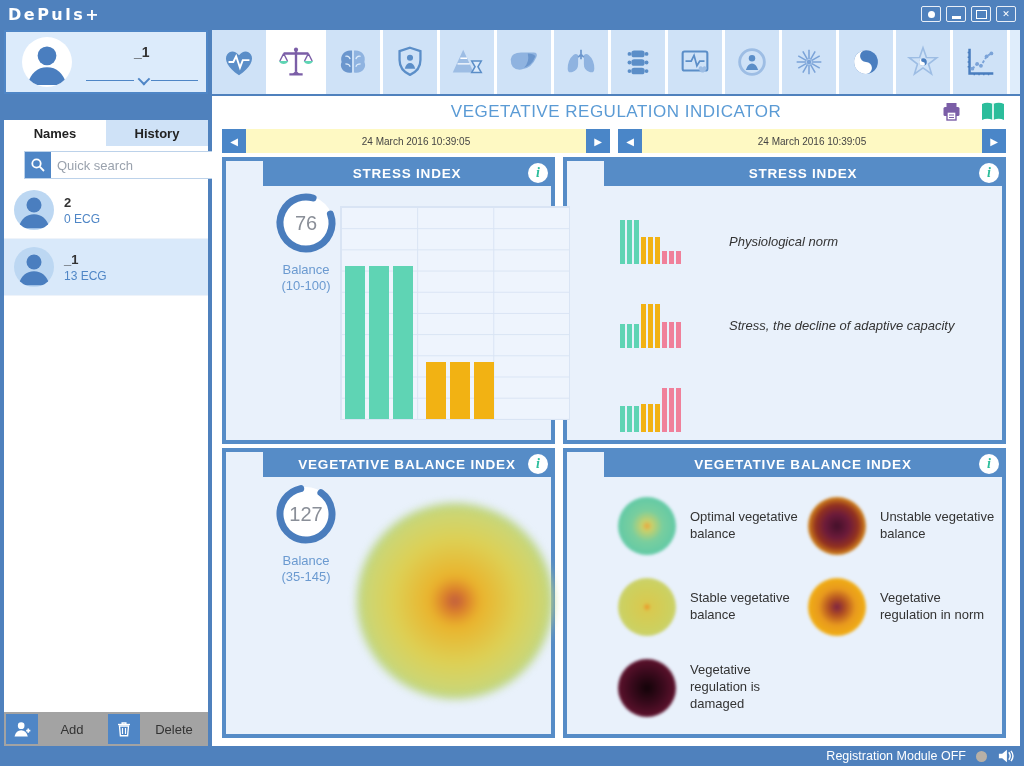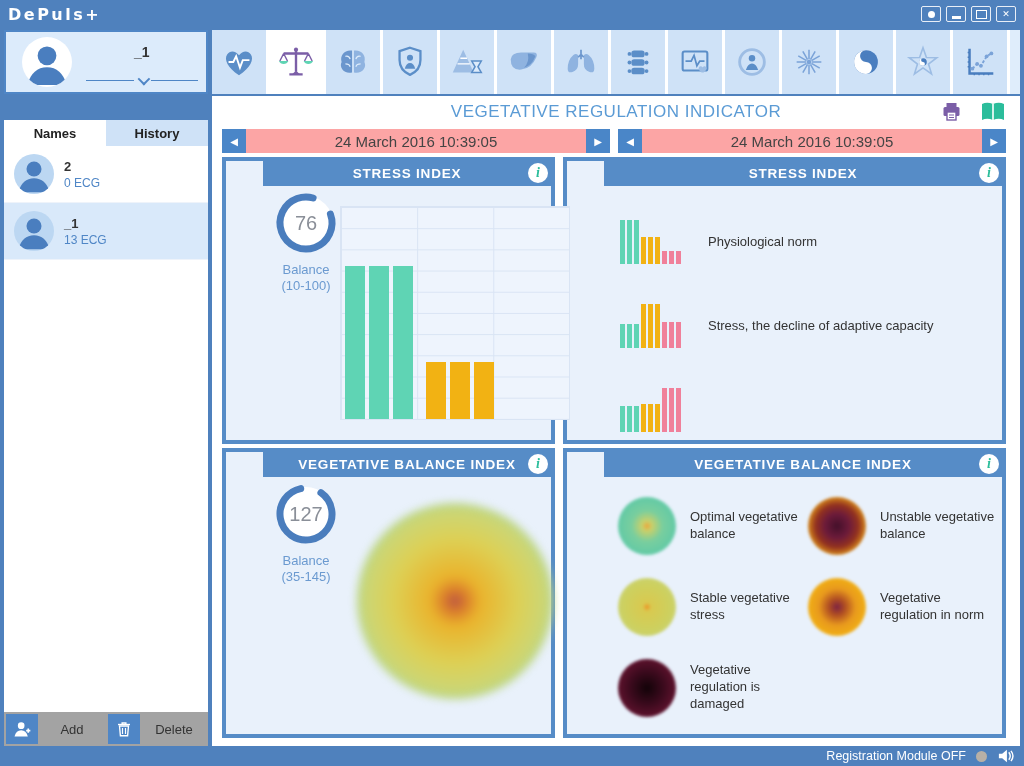--- a/index.html
+++ b/index.html
@@ -49,40 +49,40 @@
   .itab.active{background:#fff;}
   .itab-fill{flex:1;background:#dfedfb;}
   .content{flex:1;background:#fff;margin-top:2px;display:flex;flex-direction:column;min-height:0;}
   .page-header{height:32px;position:relative;display:flex;align-items:center;justify-content:center;}
   .page-title{font-size:17px;color:#5b9bd5;letter-spacing:0.5px;}
   .hdr-ics{position:absolute;right:14px;top:4px;display:flex;gap:16px;align-items:center;}
   .hdr-btn{cursor:pointer;display:flex;}
   .date-row{display:flex;gap:8px;margin:1px 14px 4px 10px;}
   .datebar{flex:1;display:flex;height:24px;}
   .darrow{width:24px;background:#4a86c8;color:#fff;display:flex;align-items:center;justify-content:center;font-size:10px;cursor:pointer;flex:none;}
-  .dtxt{flex:1;background:#fca5a5;display:flex;align-items:center;justify-content:center;font-size:15px;color:#444;text-align:right;}
+  .dtxt{flex:1;background:#fef9c3;display:flex;align-items:center;justify-content:center;font-size:10px;color:#444;text-align:right;}
   .grid{flex:1;display:grid;grid-template-columns:1fr 1fr;grid-template-rows:287px 1fr;gap:4px 8px;margin:0 14px 8px 10px;min-height:0;}
   .panel{border:4px solid #568cc7;background:#e9f1fb;display:flex;flex-direction:column;min-height:0;padding-left:37px;}
   .phead{height:25px;background:#568cc7;position:relative;display:flex;align-items:center;justify-content:center;flex:none;}
   .ptitle{color:#fff;font-size:13.5px;font-weight:700;letter-spacing:0.8px;}
   .pinfo{position:absolute;right:3px;top:2px;width:20px;height:20px;border-radius:50%;background:#fff;display:flex;align-items:center;justify-content:center;color:#2bbd9b;font-family:"Liberation Serif",serif;font-style:italic;font-weight:700;font-size:14px;cursor:pointer;}
   .pbody{flex:1;position:relative;min-height:0;}
   
   .gauge-block{position:absolute;left:6px;top:4px;width:74px;text-align:center;}
   .gauge-num{fill:#8a8f98;font-size:20px;font-family:"Liberation Sans",sans-serif;}
   .gauge-lbl{font-size:13px;color:#6b9ad0;line-height:1.25;margin-top:2px;}
   
   .plot{position:absolute;left:77px;top:20px;width:228px;height:212px;background:#eef4fd;border:1px solid #d9e4f4;
         background-image:linear-gradient(to right,#d9e4f4 1px,transparent 1px),linear-gradient(to bottom,#d9e4f4 1px,transparent 1px);
         background-size:33.4% 100%,100% 10%;}
   .bars{position:absolute;left:4px;bottom:0;height:100%;display:flex;align-items:flex-end;gap:4px;}
   .cbar{width:20px;display:block;}
   
   .legend-rows{padding:14px 6px 0 16px;}
-  .legend-row{display:flex;align-items:center;gap:22px;height:84px;}
+  .legend-row{display:flex;align-items:center;gap:43px;height:84px;font-style:italic;}
   .minibars{display:flex;align-items:flex-end;gap:2px;height:44px;width:66px;flex:none;}
   .mb{width:5px;display:block;}
   .legend-lbl{font-size:13px;color:#333;max-width:270px;line-height:1.3;}
   
   .bigcircle{position:absolute;left:94px;top:26px;width:196px;height:196px;border-radius:50%;filter:blur(4px);}
   
   .circle-grid{display:grid;grid-template-columns:1fr 1fr;padding:8px 4px 0 14px;}
   .circle-item{display:flex;align-items:center;gap:14px;height:81px;}
   .lcircle{width:58px;height:58px;border-radius:50%;filter:blur(1.5px);flex:none;}
   .citem-lbl{font-size:13px;color:#333;line-height:1.3;width:118px;}
@@ -123,20 +123,36 @@
       <div class="pc-dd">
         <span class="ln"></span>
           <span class="chev"></span>
           <span class="ln"></span>
       </div>
     </div>
     <div class="side-panel">
       <div class="side-tabs">
         <div class="side-tab active">Names</div>
         <div class="side-tab">History</div>
+      </div>
+      <div class="search-row">
+        <div class="burger">
+            <i></i>
+            <i></i>
+            <i></i>
+          </div>
+        <div class="search-box">
+          <div class="search-btn">
+            <svg width="16" height="16" viewBox="0 0 16 16">
+                <circle cx="6.5" cy="6.5" r="4.2" fill="none" stroke="#fff" stroke-width="1.8"></circle>
+                <path d="M9.7 9.7 L14 14" stroke="#fff" stroke-width="1.8"></path>
+              </svg>
+          </div>
+          <input type="text" placeholder="Quick search" style="">
+        </div>
       </div>
       <div class="plist">
         <div class="prow">
           <div class="pava">
             <svg width="40" height="40" viewBox="0 0 24 24">
                 <circle cx="12" cy="9" r="4.5" fill="#4a7ebf"></circle>
                 <path d="M2.5 23 q2.5 -8.5 9.5 -8.5 q7 0 9.5 8.5z" fill="#4a7ebf"></path>
               </svg>
           </div>
           <div>
@@ -450,21 +466,21 @@
               <div class="circle-item">
                 <div class="lcircle" style="background: radial-gradient(circle, rgb(237, 164, 58) 0%, rgb(201, 208, 106) 12%, rgb(121, 206, 158) 38%, rgb(95, 201, 167) 75%, rgb(98, 199, 166) 100%);"></div>
                 <div class="citem-lbl">Optimal vegetative balance</div>
               </div>
               <div class="circle-item">
                 <div class="lcircle" style="background: radial-gradient(circle, rgb(67, 16, 42) 0%, rgb(109, 27, 58) 30%, rgb(147, 50, 31) 52%, rgb(216, 140, 26) 72%, rgb(242, 178, 19) 88%, rgb(240, 188, 58) 100%);"></div>
                 <div class="citem-lbl">Unstable vegetative balance</div>
               </div>
               <div class="circle-item">
                 <div class="lcircle" style="background: radial-gradient(circle, rgb(239, 141, 32) 0%, rgb(217, 201, 79) 10%, rgb(205, 208, 94) 55%, rgb(200, 211, 122) 85%, rgb(185, 214, 149) 100%);"></div>
-                <div class="citem-lbl">Stable vegetative stress</div>
+                <div class="citem-lbl">Stable vegetative balance</div>
               </div>
               <div class="circle-item">
                 <div class="lcircle" style="background: radial-gradient(circle, rgb(124, 34, 66) 0%, rgb(177, 79, 34) 20%, rgb(232, 153, 29) 45%, rgb(242, 178, 19) 75%, rgb(237, 201, 79) 100%);"></div>
                 <div class="citem-lbl">Vegetative regulation in norm</div>
               </div>
               <div class="circle-item">
                 <div class="lcircle" style="background: radial-gradient(circle, rgb(18, 3, 8) 0%, rgb(59, 10, 29) 40%, rgb(98, 19, 47) 75%, rgb(109, 27, 58) 100%);"></div>
                 <div class="citem-lbl">Vegetative regulation is damaged</div>
               </div>
             </div>

